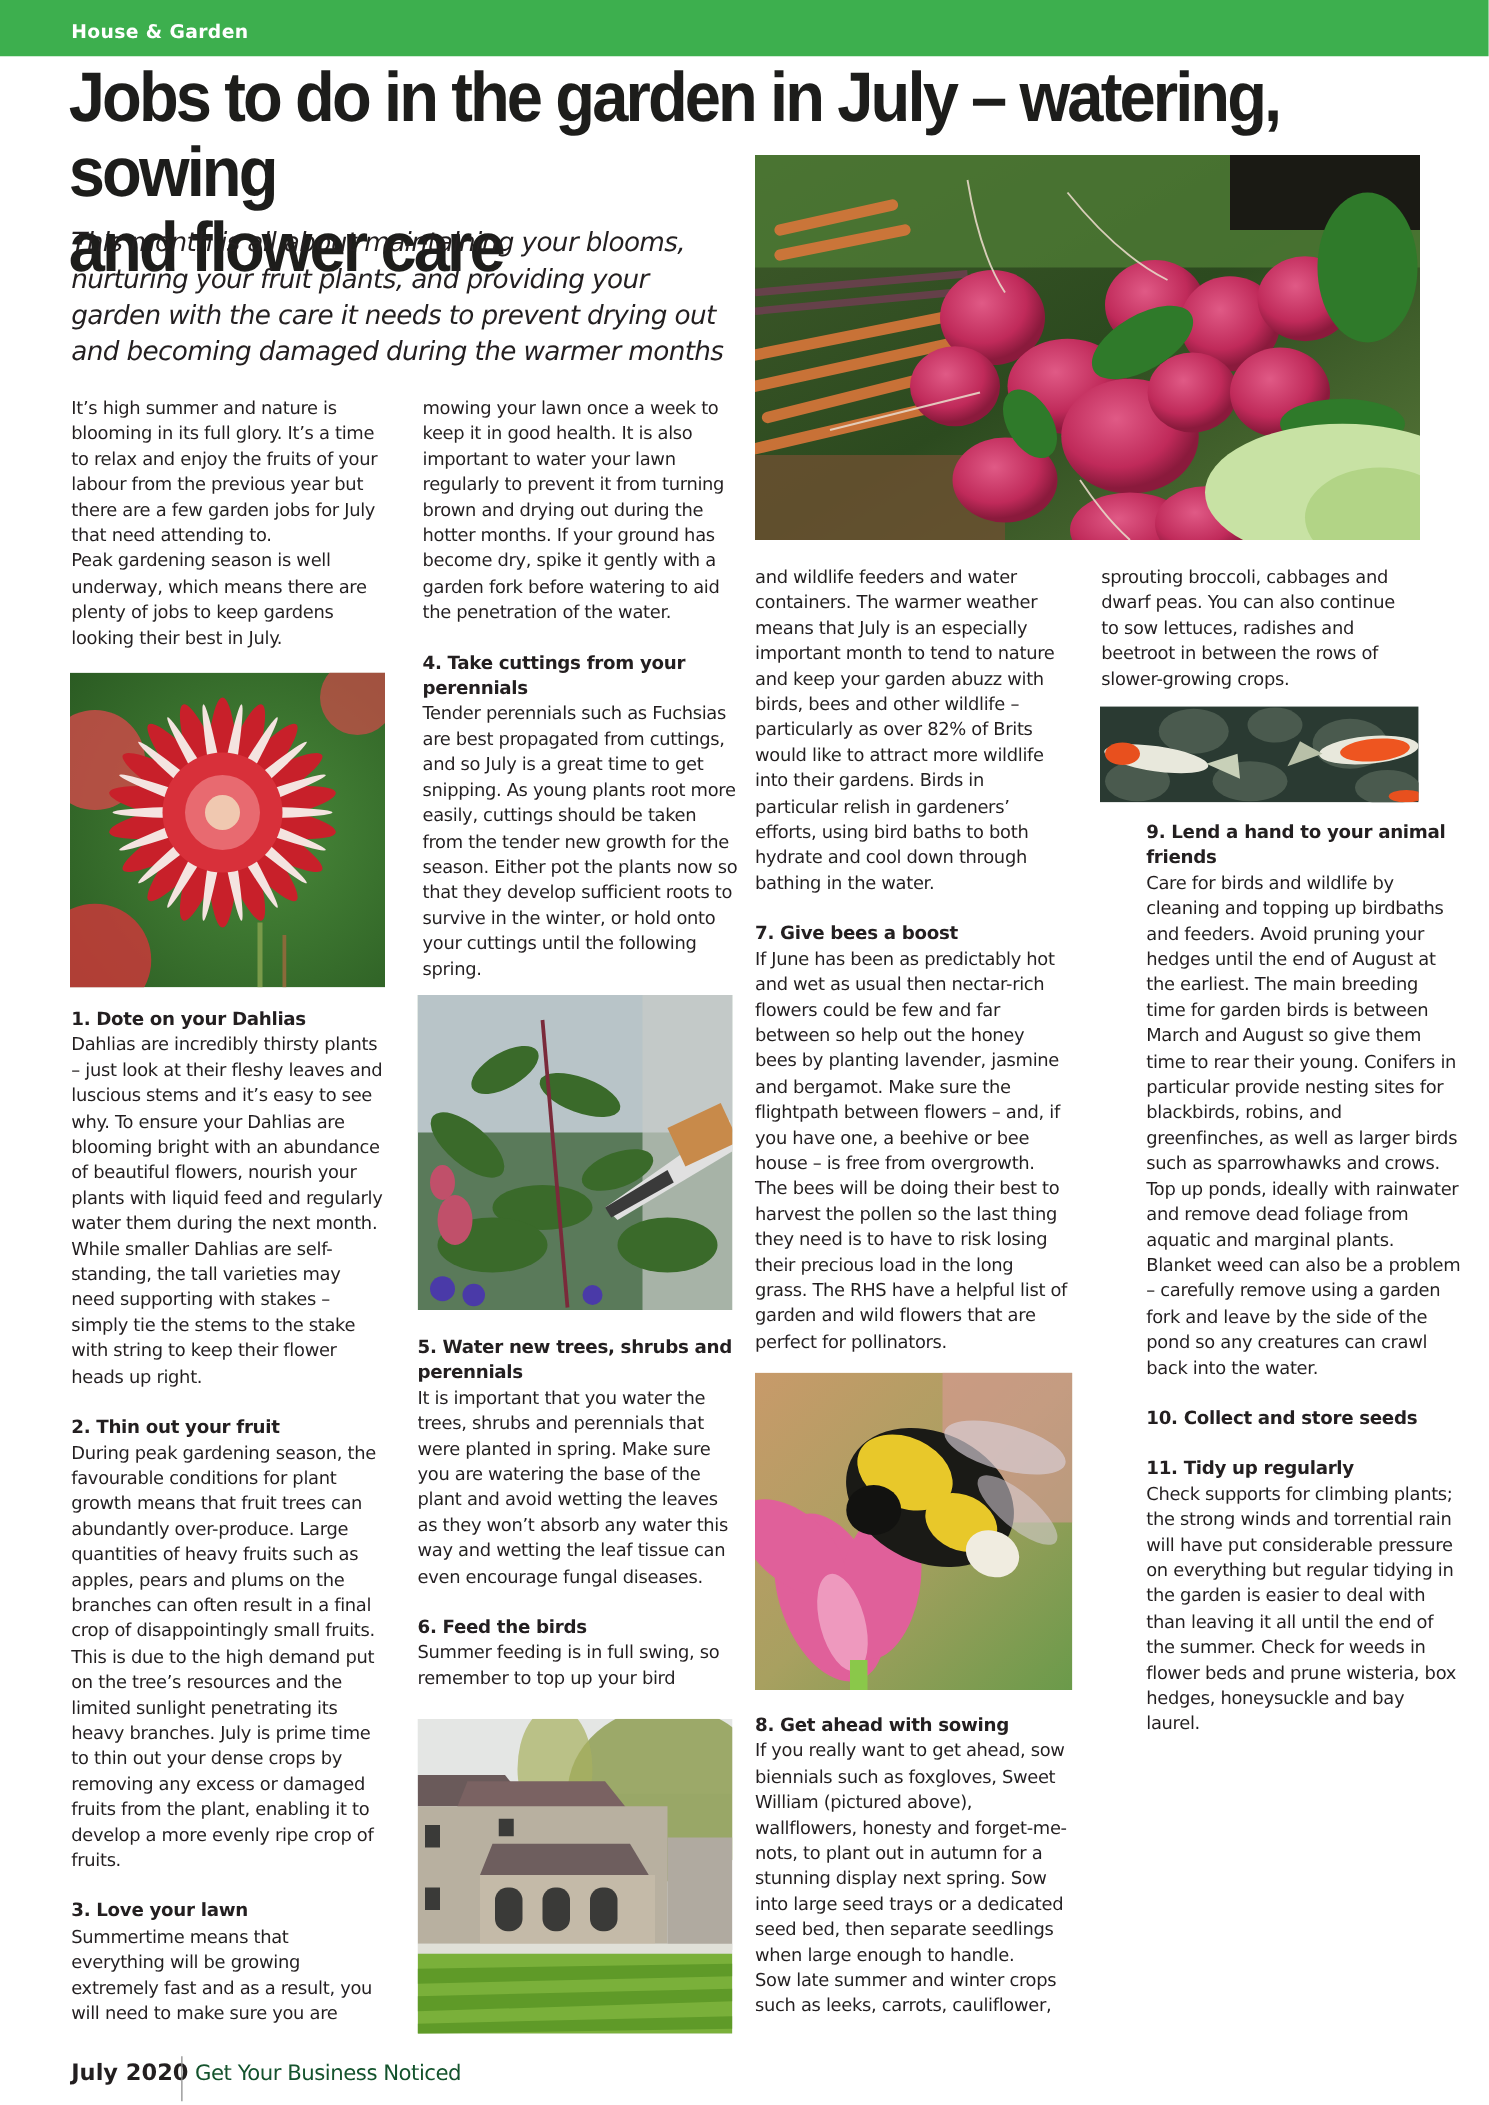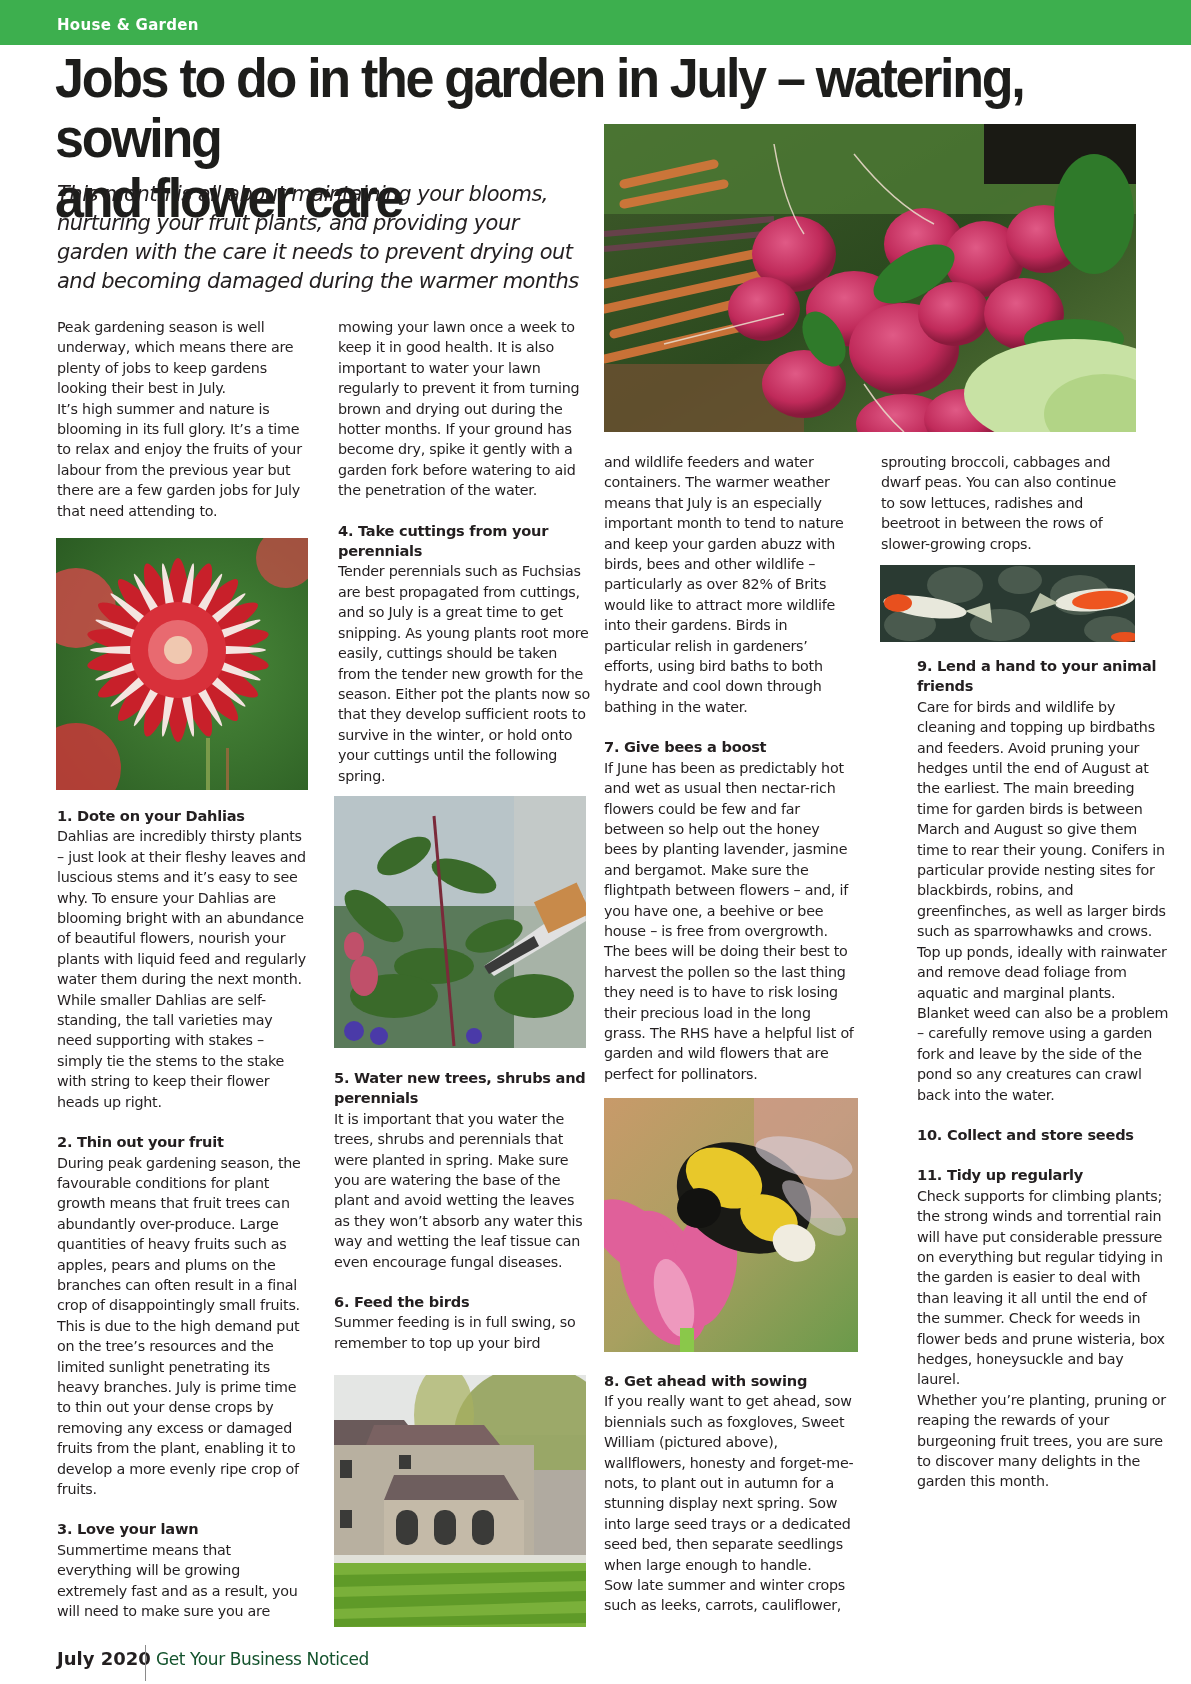--- a/index.html
+++ b/index.html
@@ -93,22 +93,22 @@
     <g stroke="#e8d8c8" stroke-width="1.5" fill="none" opacity="0.9">
       <path d="M170 20 Q180 80 200 110"></path>
       <path d="M250 30 Q290 80 330 100"></path>
       <path d="M60 220 Q140 200 180 190"></path>
       <path d="M260 260 Q280 290 300 308"></path>
     </g>
   </svg>
 </div>
 
 <div class="col" style="left:57px; top:317px;">
+  <p>It’s high summer and nature is blooming in its full glory. It’s a time to relax and enjoy the fruits of your labour from the previous year but there are a few garden jobs for July that need attending to.</p>
   <p>Peak gardening season is well underway, which means there are plenty of jobs to keep gardens looking their best in July.</p>
-  <p>It’s high summer and nature is blooming in its full glory. It’s a time to relax and enjoy the fruits of your labour from the previous year but there are a few garden jobs for July that need attending to.</p>
 </div>
 
 <div class="photo" style="left:56px; top:538px; width:252px; height:252px;">
   <svg width="252" height="252" viewBox="0 0 252 252">
     <defs>
       <radialGradient id="dbg" cx="0.6" cy="0.5" r="0.8">
         <stop offset="0" stop-color="#4a8a3a"></stop>
         <stop offset="1" stop-color="#2a5a22"></stop>
       </radialGradient>
     </defs>
@@ -307,18 +307,17 @@
 </div>
 
 <div class="col" style="left:881px; top:656px;margin-left:36px;">
   <h3>9. Lend a hand to your animal friends</h3>
   <p>Care for birds and wildlife by cleaning and topping up birdbaths and feeders. Avoid pruning your hedges until the end of August at the earliest. The main breeding time for garden birds is between March and August so give them time to rear their young. Conifers in particular provide nesting sites for blackbirds, robins, and greenfinches, as well as larger birds such as sparrowhawks and crows. Top up ponds, ideally with rainwater and remove dead foliage from aquatic and marginal plants. Blanket weed can also be a problem – carefully remove using a garden fork and leave by the side of the pond so any creatures can crawl back into the water.</p>
   <div class="gap"></div>
   <h3>10. Collect and store seeds</h3>
   <div class="gap"></div>
   <h3>11. Tidy up regularly</h3>
   <p>Check supports for climbing plants; the strong winds and torrential rain will have put considerable pressure on everything but regular tidying in the garden is easier to deal with than leaving it all until the end of the summer. Check for weeds in flower beds and prune wisteria, box hedges, honeysuckle and bay laurel.</p>
-  <p>Whether you’re planting, pruning or reaping the rewards of your burgeoning fruit trees, you are sure to discover many delights in the garden this month.</p>
 </div>
 
 <div class="footer-date">July 2020</div>
 <div class="footer-divider"></div>
 <div class="footer-tagline">Get Your Business Noticed</div>
 
 </body></html>

